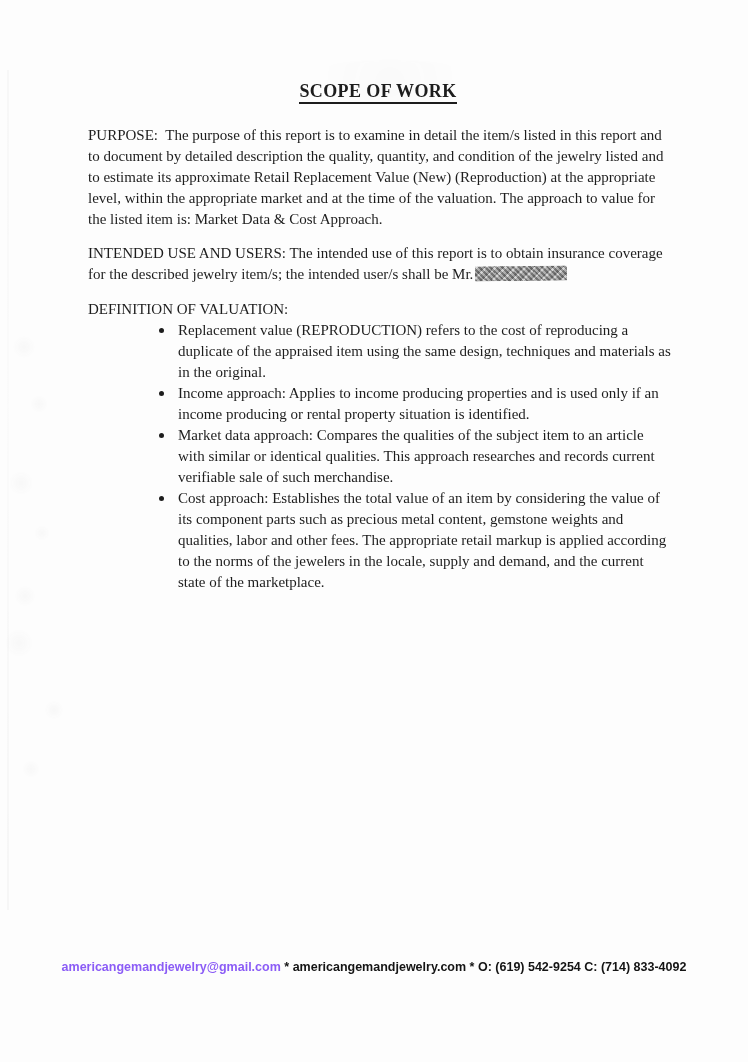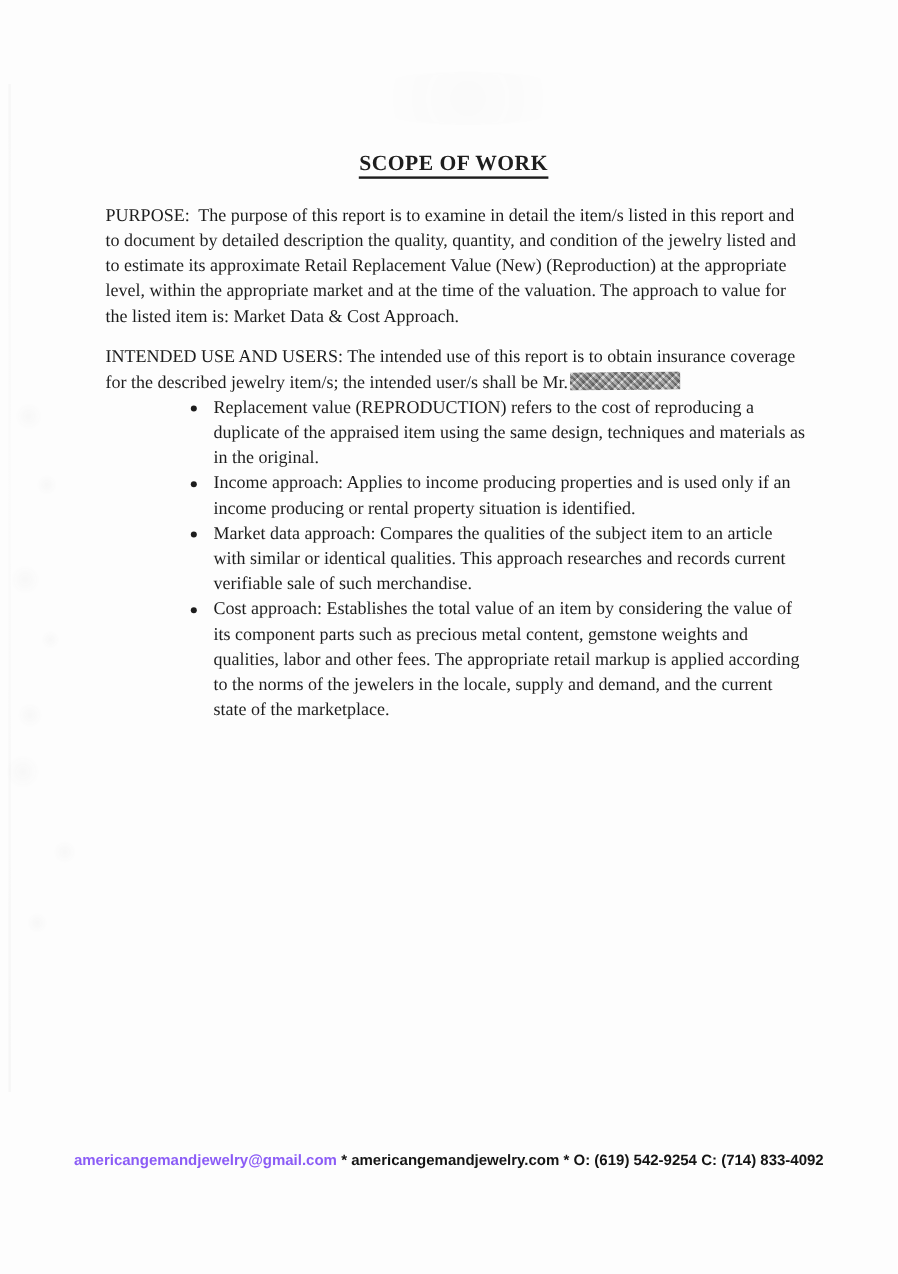--- a/index.html
+++ b/index.html
@@ -3,21 +3,21 @@
 <meta charset="utf-8">
 <style>
   html, body { margin:0; padding:0; background:#ffffff; }
   .page {
     position:relative; width:748px; height:1062px;
     background:#fdfdfd; overflow:hidden;
     font-family:"Liberation Serif", serif; color:#1d1d1d;
   }
   .content {
     position:absolute; left:88px; top:0; width:580px;
-    padding-top:120px; font-size:15px; line-height:21px;
+    padding-top:74px; font-size:15px; line-height:21px;
   }
   .pre { white-space:pre; }
   .title-line { margin:0; text-align:center; line-height:26px; }
   .doc-title {
     font-size:18px; font-weight:bold; letter-spacing:.4px;
     border-bottom:2px solid #1d1d1d; padding-bottom:1px;
   }
   p { margin:0; }
   .purpose   { margin-top:21px; }
   .intended  { margin-top:13px; }
@@ -76,20 +76,21 @@
     <p class="pre purpose">PURPOSE:  The purpose of this report is to examine in detail the item/s listed in this report and
 to document by detailed description the quality, quantity, and condition of the jewelry listed and
 to estimate its approximate Retail Replacement Value (New) (Reproduction) at the appropriate
 level, within the appropriate market and at the time of the valuation. The approach to value for
 the listed item is: Market Data &amp; Cost Approach.</p>
 
     <p class="pre intended"><span>INTENDED USE AND USERS: The intended use of this report is to obtain insurance coverage
 for the described jewelry item/s; the intended user/s shall be Mr.</span><span class="redaction"></span></p>
 
 
+    <div class="pre def-head">DEFINITION OF VALUATION:</div>
     <ul class="bullets">
       <li class="bullet">Replacement value (REPRODUCTION) refers to the cost of reproducing a
 duplicate of the appraised item using the same design, techniques and materials as
 in the original.</li>
     </ul>
 
     <ul class="bullets">
       <li class="bullet">Income approach: Applies to income producing properties and is used only if an
 income producing or rental property situation is identified.</li>
       <li class="bullet">Market data approach: Compares the qualities of the subject item to an article

